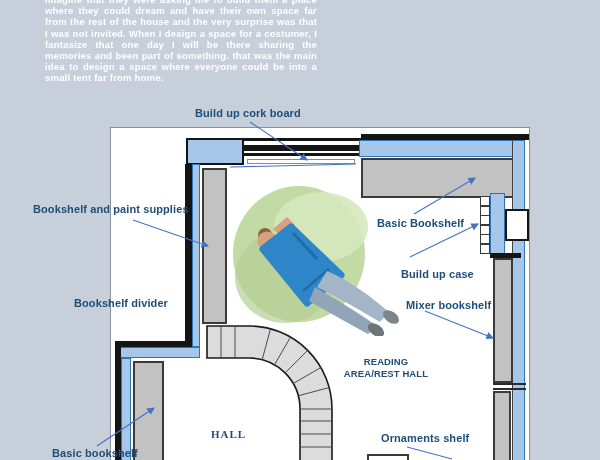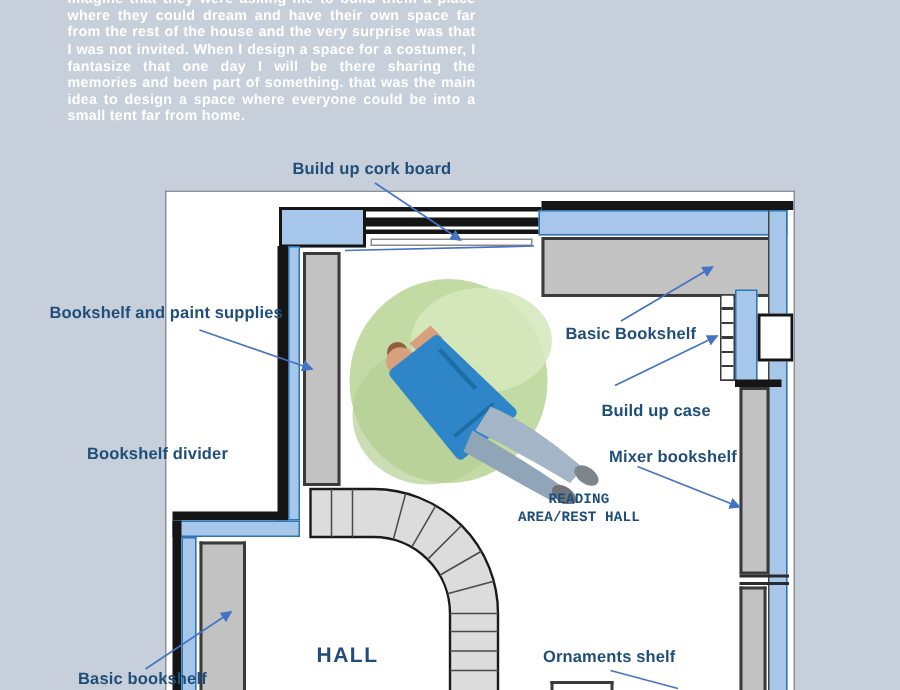--- a/index.html
+++ b/index.html
@@ -30,21 +30,21 @@
     background:repeating-linear-gradient(to bottom,#ffffff 0 8px,#3a3a3a 8px 9.6px);
     border:1px solid #3a3a3a;
   }
   .divider{border-top:2px solid #2b2b2b;border-bottom:2px solid #2b2b2b;background:transparent;}
   
   .lbl{
     position:absolute;color:#1e4e79;font-weight:bold;font-size:11px;
     white-space:nowrap;letter-spacing:.1px;
   }
   .lbl-center{text-align:center;white-space:normal;}
-  .hall{font-size:14px;letter-spacing:1px;}
+  .hall{font-size:11px;letter-spacing:1px;font-family:Liberation Serif, serif;}
   
   .overlay{position:absolute;left:0;top:0;pointer-events:none;}
 </style>
 </head>
 <body>
 
 <div class="intro">imagine that they were asking me to build them a place where they could dream and have their own space far from the rest of the house and the very surprise was that I was not invited. When I design a space for a costumer, I fantasize that one day I will be there sharing the memories and been part of something. that was the main idea to design a space where everyone could be into a small tent far from home.</div>
 
 <div class="plan">
 
@@ -115,29 +115,29 @@
     <path d="M98,88 C122,98 142,114 160,129 L151,139 C131,127 108,114 88,104 Z" fill="#a3b5c6"></path>
     <path d="M86,104 C110,118 130,130 148,143 L139,151 C120,141 98,128 80,118 Z" fill="#91a5b8"></path>
 
     <ellipse cx="162" cy="134" rx="9" ry="5.5" fill="#7e8589" transform="rotate(35 162 134)"></ellipse>
     <ellipse cx="147" cy="147" rx="9" ry="5.5" fill="#6e7478" transform="rotate(35 147 147)"></ellipse>
   </svg>
 </div>
 
 <div class="lbl" style="left:195px;top:107px;">Build up cork board</div>
 <div class="lbl" style="left:33px;top:203px;">Bookshelf and paint supplies</div>
-<div class="lbl" style="left:58px;top:297px;">Bookshelf divider</div>
+<div class="lbl" style="left:74px;top:297px;">Bookshelf divider</div>
 <div class="lbl" style="left:377px;top:217px;">Basic Bookshelf</div>
 <div class="lbl" style="left:377px;top:268px;margin-left:24px;">Build up case</div>
 <div class="lbl" style="left:406px;top:299px;">Mixer bookshelf</div>
-<div class="lbl lbl-center" style="left:340px;top:327px;width:92px;font-size:9.5px;line-height:11.5px;font-family:Liberation Mono, monospace;">
+<div class="lbl lbl-center" style="left:340px;top:356px;width:92px;font-size:9.5px;line-height:11.5px;">
   <span>READING</span><br>
   <span>AREA/REST HALL</span>
 </div>
-<div class="lbl" style="left:362px;top:432px;">Ornaments shelf</div>
+<div class="lbl" style="left:381px;top:432px;">Ornaments shelf</div>
 <div class="lbl hall" style="left:211px;top:428px;">HALL</div>
 <div class="lbl" style="left:52px;top:447px;">Basic bookshelf</div>
 
 <svg class="overlay" width="600" height="460" viewBox="0 0 600 460">
   <defs>
     <marker id="ah" markerWidth="8" markerHeight="7" refX="6" refY="3.5" orient="auto">
       <path d="M0,0 L7,3.5 L0,7 Z" fill="#4472c4"></path>
     </marker>
   </defs>
   <g stroke="#4472c4" stroke-width="1.1" fill="none">

